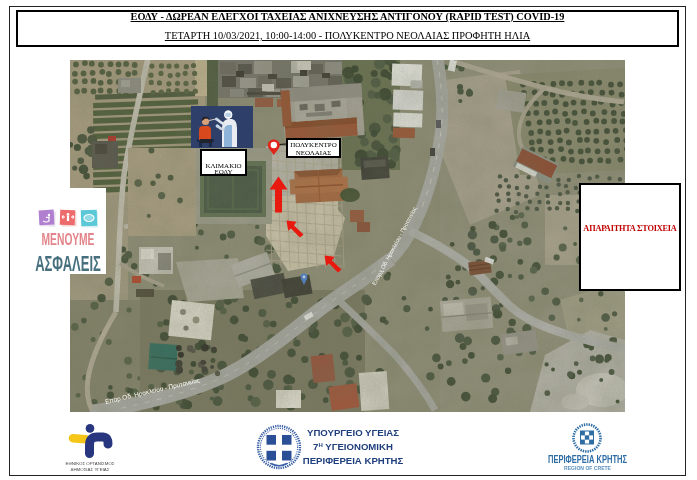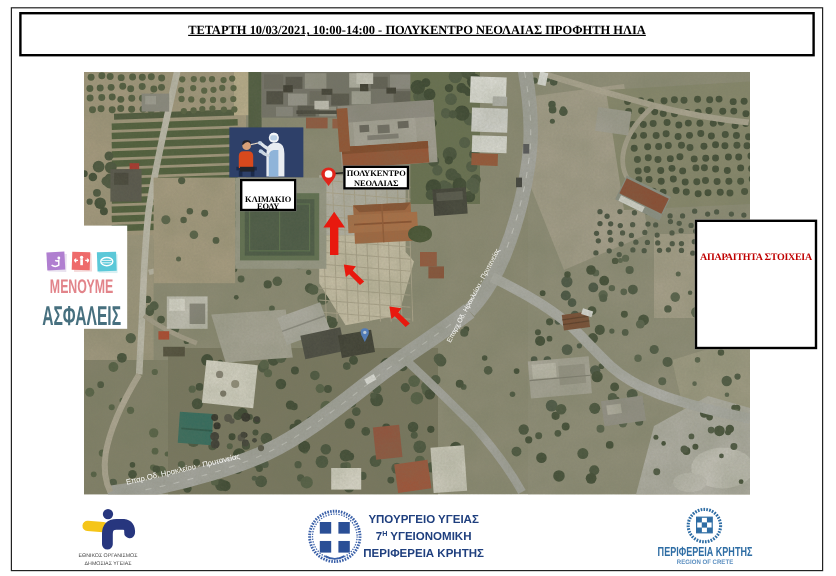--- a/index.html
+++ b/index.html
@@ -1,25 +1,26 @@
 <!DOCTYPE html>
 <html lang="el"><head><meta charset="utf-8"><title>flyer</title><style>
 html,body{margin:0;padding:0}
 .page{position:relative;width:697px;height:480px;background:#fff;font-family:"Liberation Serif",serif;overflow:hidden}
 .abs{position:absolute}
-.lblbox{position:absolute;background:#fff;border:2px solid #000;text-align:center;font-weight:bold;font-family:"Liberation Serif",serif}
+.lblbox{position:absolute;background:#fff;border:2px solid #000;text-align:center;font-weight:normal;font-family:"Liberation Serif",serif}
 </style></head><body>
 <div class="page">
 
 <div class="abs" style="left:9px;top:6px;width:675px;height:468px;border:1.5px solid #222"></div>
 
 <div class="abs" style="left:16px;top:10px;width:659px;height:33px;border:2px solid #000;text-align:center">
 
-
-<div style="margin-top:9px;font-size:10.4px;line-height:10px;font-weight:bold"><u>ΤΕΤΑΡΤΗ 10/03/2021, 10:00-14:00 - ΠΟΛΥΚΕΝΤΡΟ ΝΕΟΛΑΙΑΣ ΠΡΟΦΗΤΗ ΗΛΙΑ</u></div>
+<div style="margin-top:0px;font-size:10.3px;line-height:10px;font-weight:bold"><u>ΕΟΔΥ - ΔΩΡΕΑΝ ΕΛΕΓΧΟΙ ΤΑΧΕΙΑΣ ΑΝΙΧΝΕΥΣΗΣ ΑΝΤΙΓΟΝΟΥ (RAPID TEST) COVID-19</u></div>
+
+<div style="margin-top:9px;font-size:10.4px;line-height:10px;font-weight:normal"><u>ΤΕΤΑΡΤΗ 10/03/2021, 10:00-14:00 - ΠΟΛΥΚΕΝΤΡΟ ΝΕΟΛΑΙΑΣ ΠΡΟΦΗΤΗ ΗΛΙΑ</u></div>
 </div>
 
 <svg style="position:absolute;left:70px;top:60px" width="555" height="352" viewBox="70 60 555 352">
       <rect x="70" y="60" width="555" height="352" fill="#8f8d76"></rect>
       <filter id="noise">
         <feTurbulence type="fractalNoise" baseFrequency="0.55" numOctaves="2" seed="7"></feTurbulence>
         <feColorMatrix type="matrix" values="0 0 0 0 0.18 0 0 0 0 0.18 0 0 0 0 0.12 0.6 0.6 0 0 0"></feColorMatrix>
       </filter>
       <filter id="mottle">
         <feTurbulence type="fractalNoise" baseFrequency="0.035" numOctaves="3" seed="11"></feTurbulence>
@@ -925,21 +926,21 @@
 <ellipse cx="51" cy="10" rx="5" ry="3.4" fill="none" stroke="#fff" stroke-width="1.2"></ellipse>
 <path d="M47,9 h8 M47,11 h8" stroke="#fff" stroke-width="0.7"></path>
 </svg>
 
 <div class="abs" style="left:33px;top:230.5px;width:70px;text-align:center;font-family:'Liberation Sans',sans-serif;font-weight:bold;font-size:10.3px;color:#e2848a;transform:scaleY(1.6);transform-origin:top">ΜΕΝΟΥΜΕ</div>
 
 <div class="abs" style="left:33px;top:249.5px;width:70px;text-align:center;font-family:'Liberation Sans',sans-serif;font-weight:bold;font-size:13px;color:#47707f;transform:scaleY(1.75);transform-origin:top">ΑΣΦΑΛΕΙΣ</div>
 
 <div class="abs" style="left:579px;top:183px;width:98px;height:104px;border:2px solid #000;background:#fff;text-align:center;font-family:'Liberation Serif',serif;font-weight:bold">
 
-<div style="margin-top:26px;font-size:8.3px;line-height:8px;color:#c00000;letter-spacing:-0.2px">ΑΠΑΡΑΙΤΗΤΑ ΣΤΟΙΧΕΙΑ</div>
+<div style="margin-top:40px;font-size:8.3px;line-height:8px;color:#c00000;letter-spacing:-0.2px">ΑΠΑΡΑΙΤΗΤΑ ΣΤΟΙΧΕΙΑ</div>
 
 </div>
 
 <svg class="abs" style="left:60px;top:418px" width="60" height="56" viewBox="0 0 60 56">
 
 <circle cx="30" cy="10.4" r="4.3" fill="#27367e"></circle>
 
 <path d="M13,20.3 L26,21.3" fill="none" stroke="#f5c518" stroke-width="8.6" stroke-linecap="round"></path>
 
 <path d="M29.5,35.5 L29.5,27 Q29.5,19 37,19 L43,19 Q48.5,19.5 48,26" fill="none" stroke="#27367e" stroke-width="9" stroke-linecap="round"></path>

